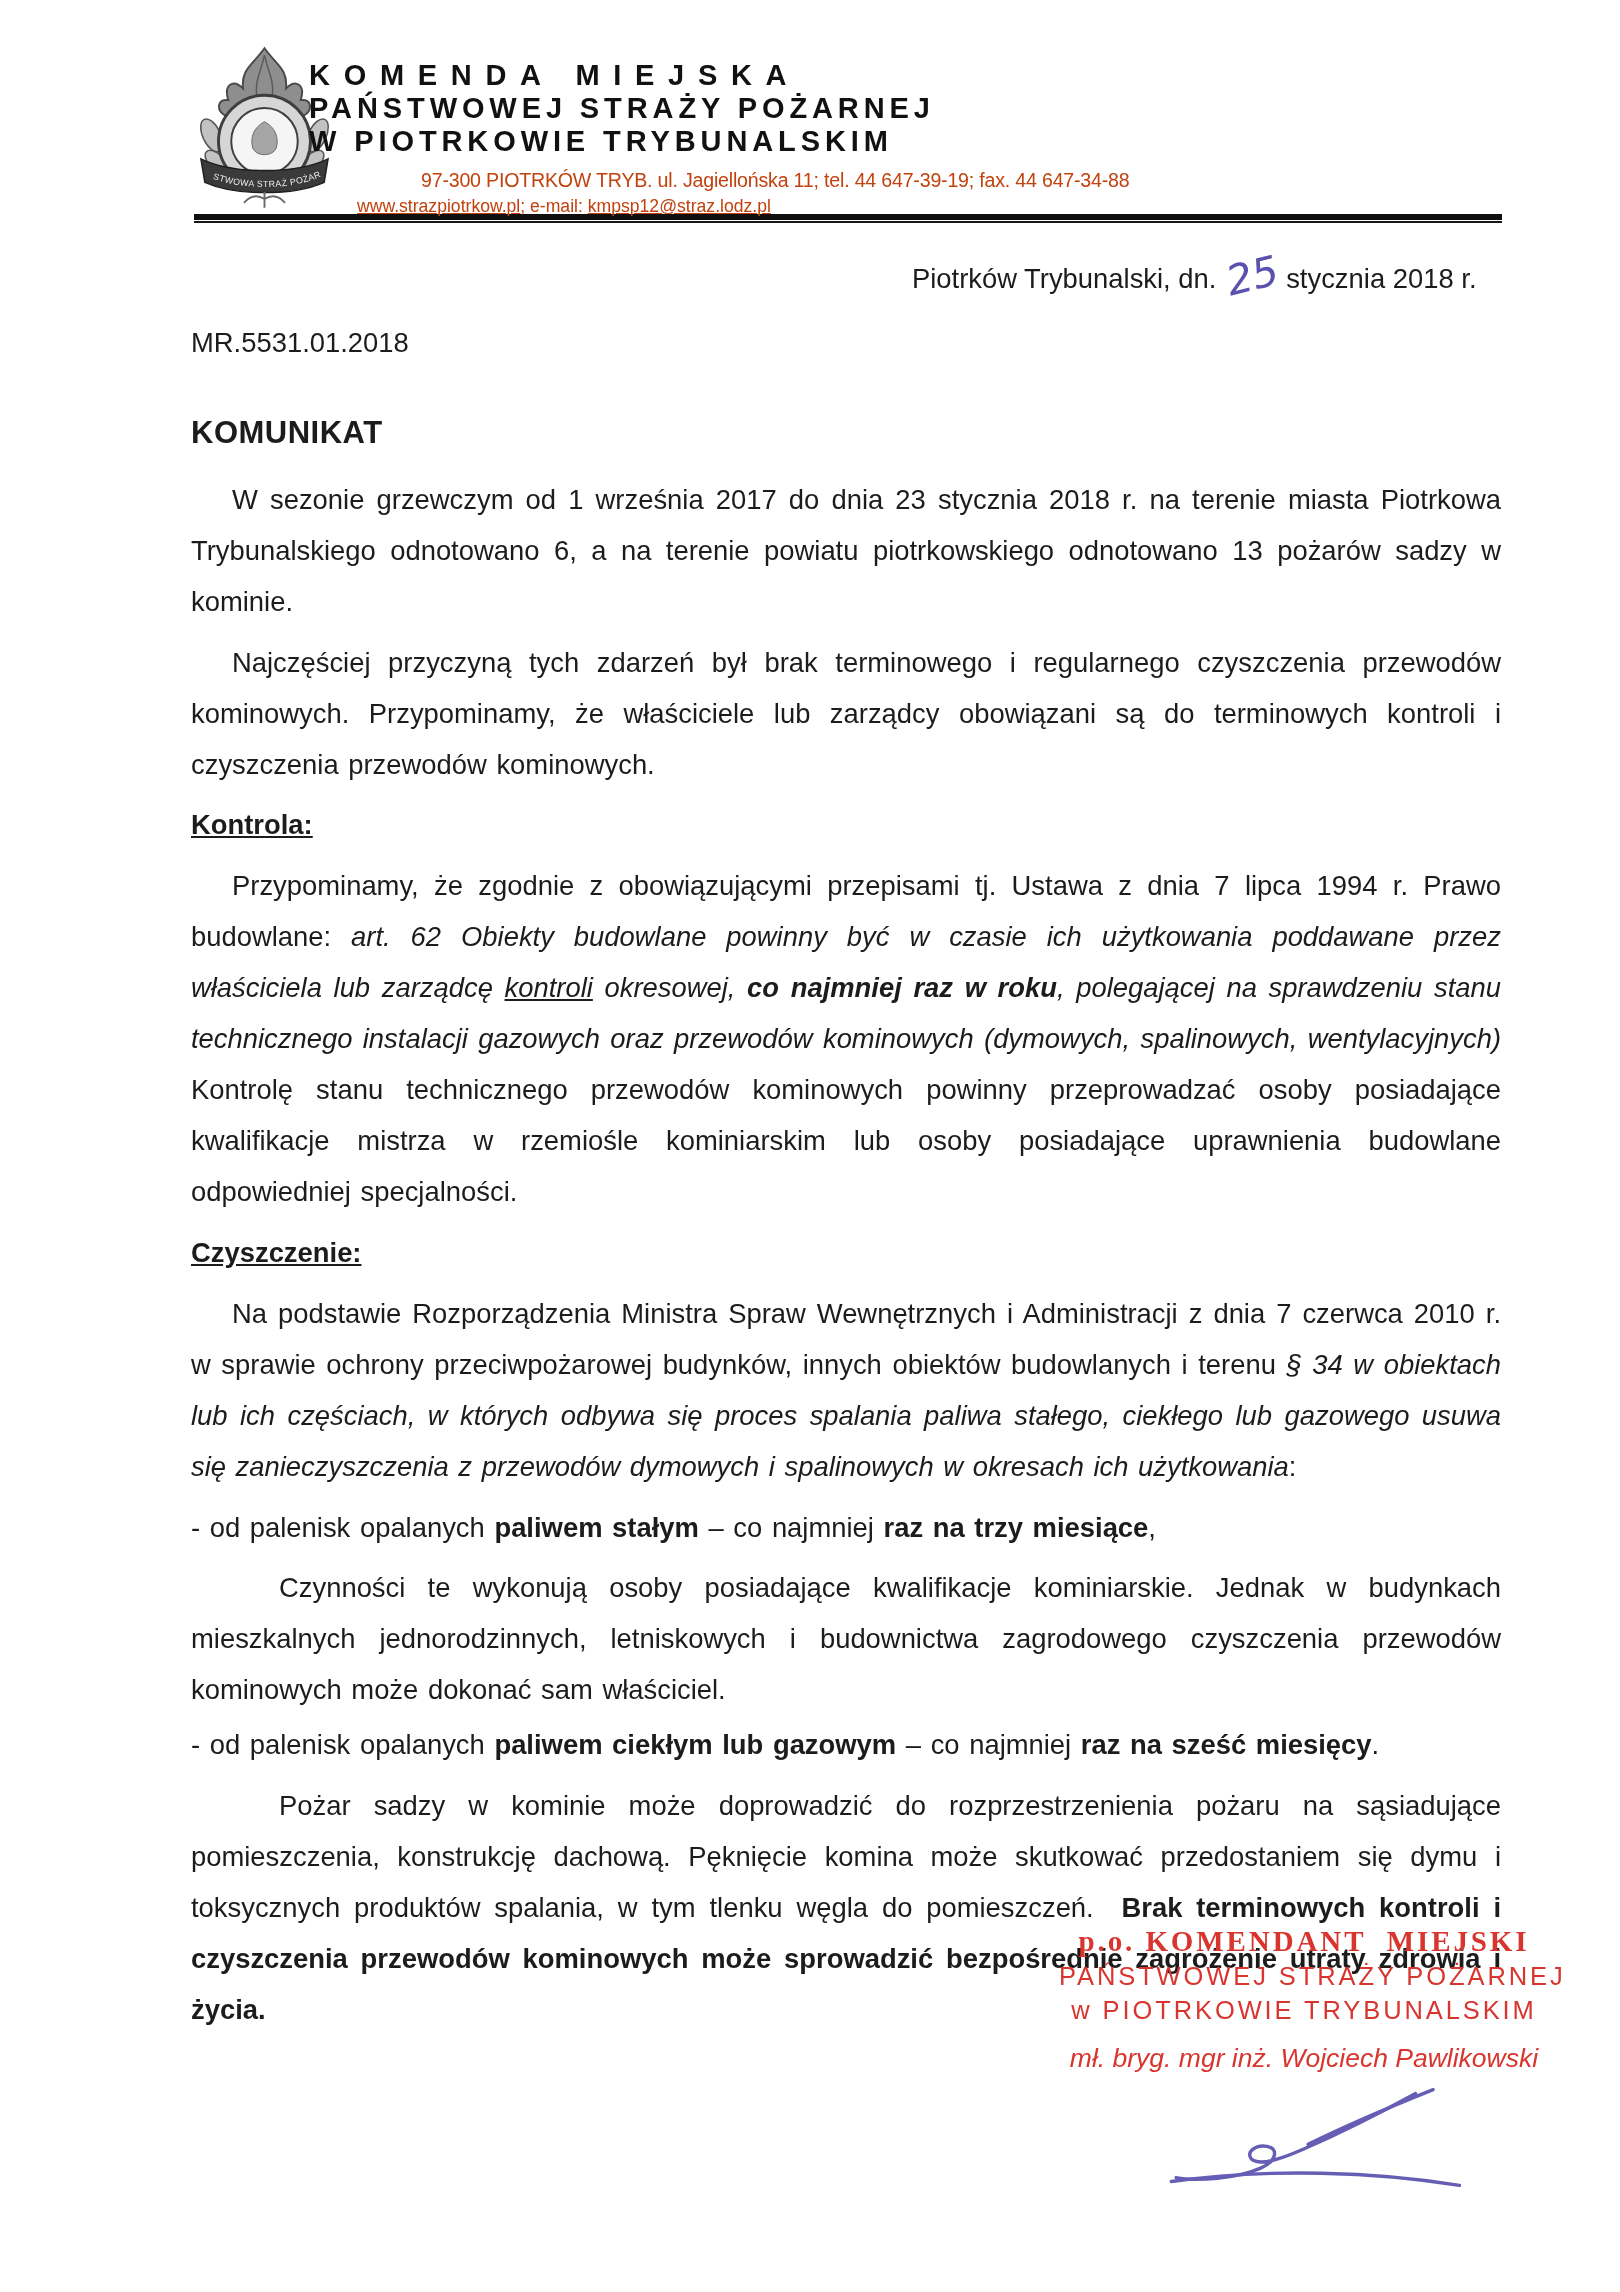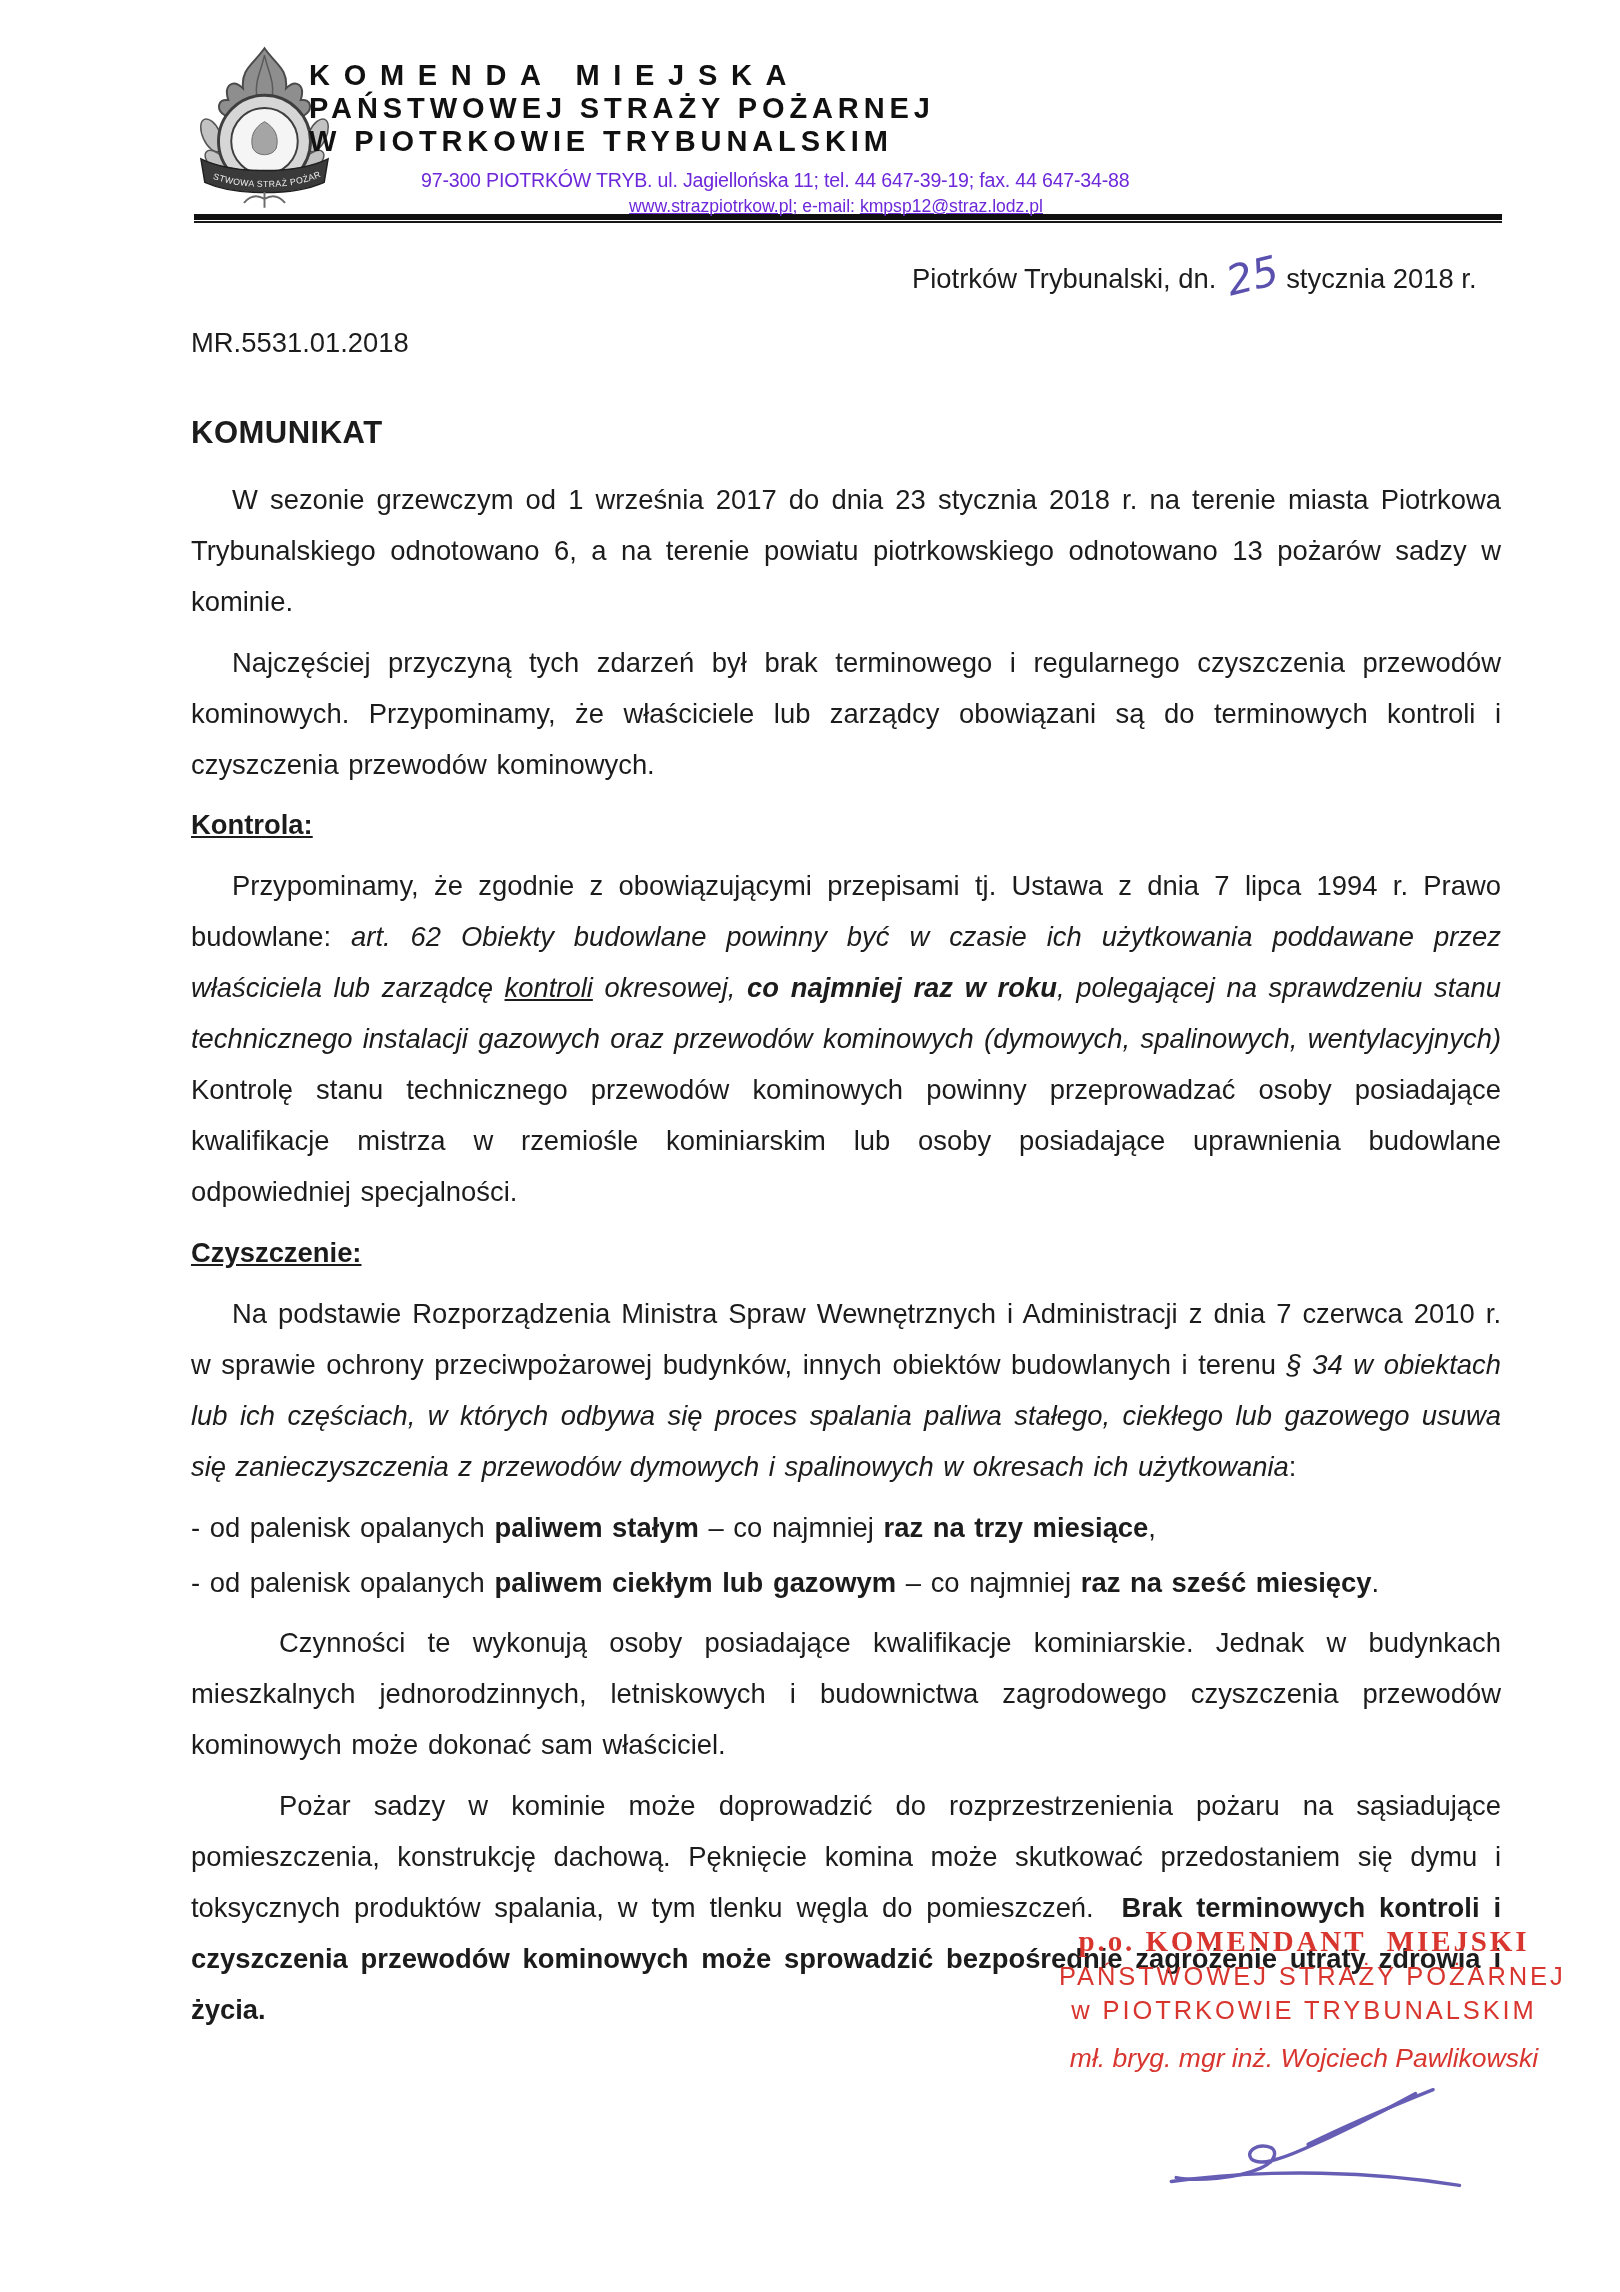--- a/index.html
+++ b/index.html
@@ -11,21 +11,21 @@
     color:#1c1c1c;
     overflow:hidden;
   }
   
   .letterhead{position:relative;height:214px;}
   .emblem{position:absolute;left:196px;top:45px;width:137px;height:167px;}
   .org-block{position:absolute;left:309px;top:59px;width:647px;text-align:left;line-height:33px;font-weight:bold;color:#111;}
   .org1{font-size:29px;letter-spacing:13.7px;}
   .org2{font-size:29px;letter-spacing:4.9px;}
   .org3{font-size:29px;letter-spacing:4.9px;}
-  .addr-block{position:absolute;left:421px;top:169px;width:686px;text-align:right;color:#6d28d9;}
+  .addr-block{position:absolute;left:421px;top:169px;width:686px;text-align:left;color:#c2410c;}
   .addr{font-size:19.6px;letter-spacing:-0.2px;white-space:nowrap;}
   .contact{font-size:17.6px;margin-top:3.9px;position:relative;left:-64px;white-space:nowrap;}
   .contact a{color:inherit;text-decoration:underline;margin-top:6px;}
   .rule{margin-left:194px;width:1308px;border-top:6.9px solid #101010;border-bottom:2.9px solid #171717;height:1px;}
   
   .content{padding:0 119px 0 191px;}
   .dateline{margin-top:25.5px;margin-right:24.5px;text-align:right;font-size:27.4px;line-height:51px;}
   .hand{display:inline-block;font-family:"DejaVu Sans",sans-serif;font-style:italic;font-size:41px;
         color:var(--ink-blue,#5a50ae);transform:rotate(-14deg) translateY(2px);margin:0 7.8px 0 9.8px;}
   .ref{margin-top:13.7px;font-size:27.4px;line-height:51px;}
@@ -97,23 +97,23 @@
     <p class="doc indent1"><span>W sezonie grzewczym od 1 września 2017 do dnia 23 stycznia 2018 r. na terenie miasta Piotrkowa Trybunalskiego odnotowano 6, a na terenie powiatu piotrkowskiego odnotowano 13 pożarów sadzy w kominie.</span></p>
     <p class="doc indent1"><span>Najczęściej przyczyną tych zdarzeń był brak terminowego i regularnego czyszczenia przewodów kominowych. Przypominamy, że właściciele lub zarządcy obowiązani są do terminowych kontroli i czyszczenia przewodów kominowych.</span></p>
 
     <div class="sec-heading"><span>Kontrola:</span></div>
     <p class="doc indent1"><span>Przypominamy, że zgodnie z obowiązującymi przepisami tj. Ustawa z dnia 7 lipca 1994 r. Prawo budowlane: </span><span class="f-i">art. 62 Obiekty budowlane powinny być w czasie ich użytkowania poddawane przez właściciela lub zarządcę </span><span class="f-i f-u">kontroli</span><span class="f-i"> okresowej, </span><span class="f-b f-i">co najmniej raz w roku</span><span class="f-i">, polegającej na sprawdzeniu stanu technicznego instalacji gazowych oraz przewodów kominowych (dymowych, spalinowych, wentylacyjnych)</span><span> Kontrolę stanu technicznego przewodów kominowych powinny przeprowadzać osoby posiadające kwalifikacje mistrza w rzemiośle kominiarskim lub osoby posiadające uprawnienia budowlane odpowiedniej specjalności.</span></p>
 
     <div class="sec-heading"><span>Czyszczenie:</span></div>
     <p class="doc indent1"><span>Na podstawie Rozporządzenia Ministra Spraw Wewnętrznych i Administracji z dnia 7 czerwca 2010 r. w sprawie ochrony przeciwpożarowej budynków, innych obiektów budowlanych i terenu </span><span class="f-i">§ 34 w obiektach lub ich częściach, w których odbywa się proces spalania paliwa stałego, ciekłego lub gazowego usuwa się zanieczyszczenia z przewodów dymowych i spalinowych w okresach ich użytkowania</span><span>:</span></p>
 
     <p class="doc bullet"><span>- od palenisk opalanych </span><span class="f-b">paliwem stałym</span><span> – co najmniej </span><span class="f-b">raz na trzy miesiące</span><span>,</span></p>
+    <p class="doc indent2"><span>Czynności te wykonują osoby posiadające kwalifikacje kominiarskie. Jednak w budynkach mieszkalnych jednorodzinnych, letniskowych i budownictwa zagrodowego czyszczenia przewodów kominowych może dokonać sam właściciel.</span></p>
+
     <p class="doc bullet tight"><span>- od palenisk opalanych </span><span class="f-b">paliwem ciekłym lub gazowym</span><span> – co najmniej </span><span class="f-b">raz na sześć miesięcy</span><span>.</span></p>
-
-    <p class="doc indent2"><span>Czynności te wykonują osoby posiadające kwalifikacje kominiarskie. Jednak w budynkach mieszkalnych jednorodzinnych, letniskowych i budownictwa zagrodowego czyszczenia przewodów kominowych może dokonać sam właściciel.</span></p>
     <p class="doc indent2"><span>Pożar sadzy w kominie może doprowadzić do rozprzestrzenienia pożaru na sąsiadujące pomieszczenia, konstrukcję dachową. Pęknięcie komina może skutkować przedostaniem się dymu i toksycznych produktów spalania, w tym tlenku węgla do pomieszczeń.&nbsp; </span><span class="f-b">Brak terminowych kontroli i czyszczenia przewodów kominowych może sprowadzić bezpośrednie zagrożenie utraty zdrowia i życia.</span></p>
   </main>
 
   <div class="stamp">
     <div class="stamp-l1">p.o. KOMENDANT&nbsp; MIEJSKI</div>
     <div class="stamp-l2">PAŃSTWOWEJ STRAŻY POŻARNEJ</div>
     <div class="stamp-l3">w PIOTRKOWIE TRYBUNALSKIM</div>
     <div class="signer">mł. bryg. mgr inż. Wojciech Pawlikowski</div>
   </div>
 

